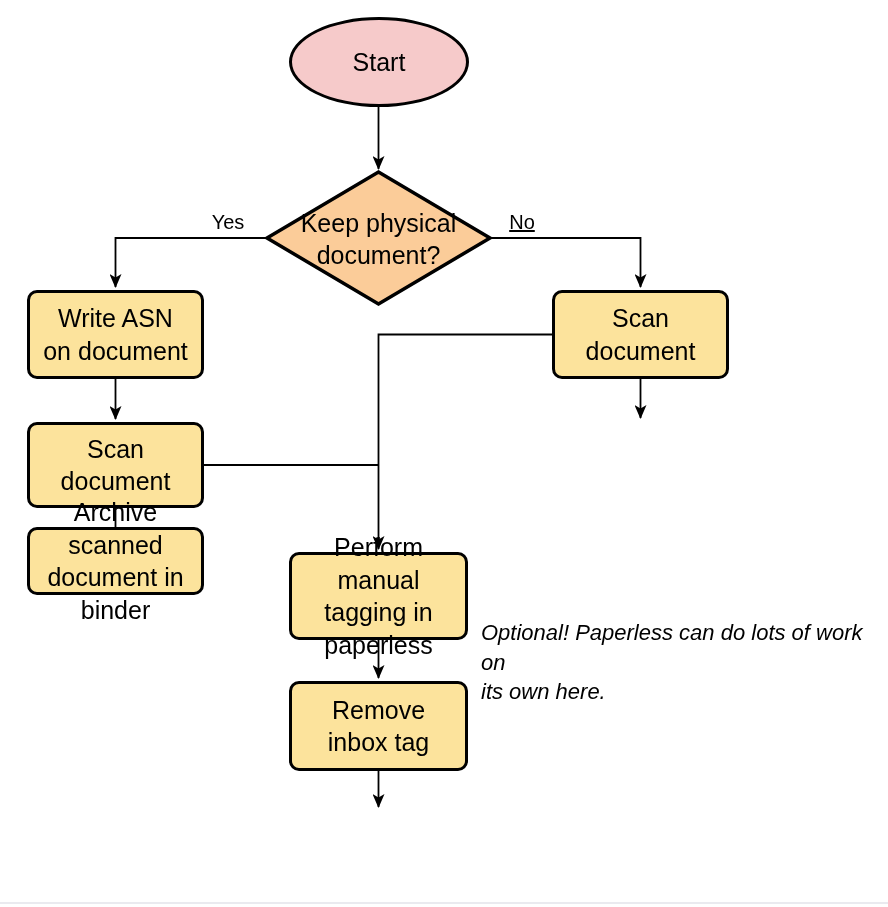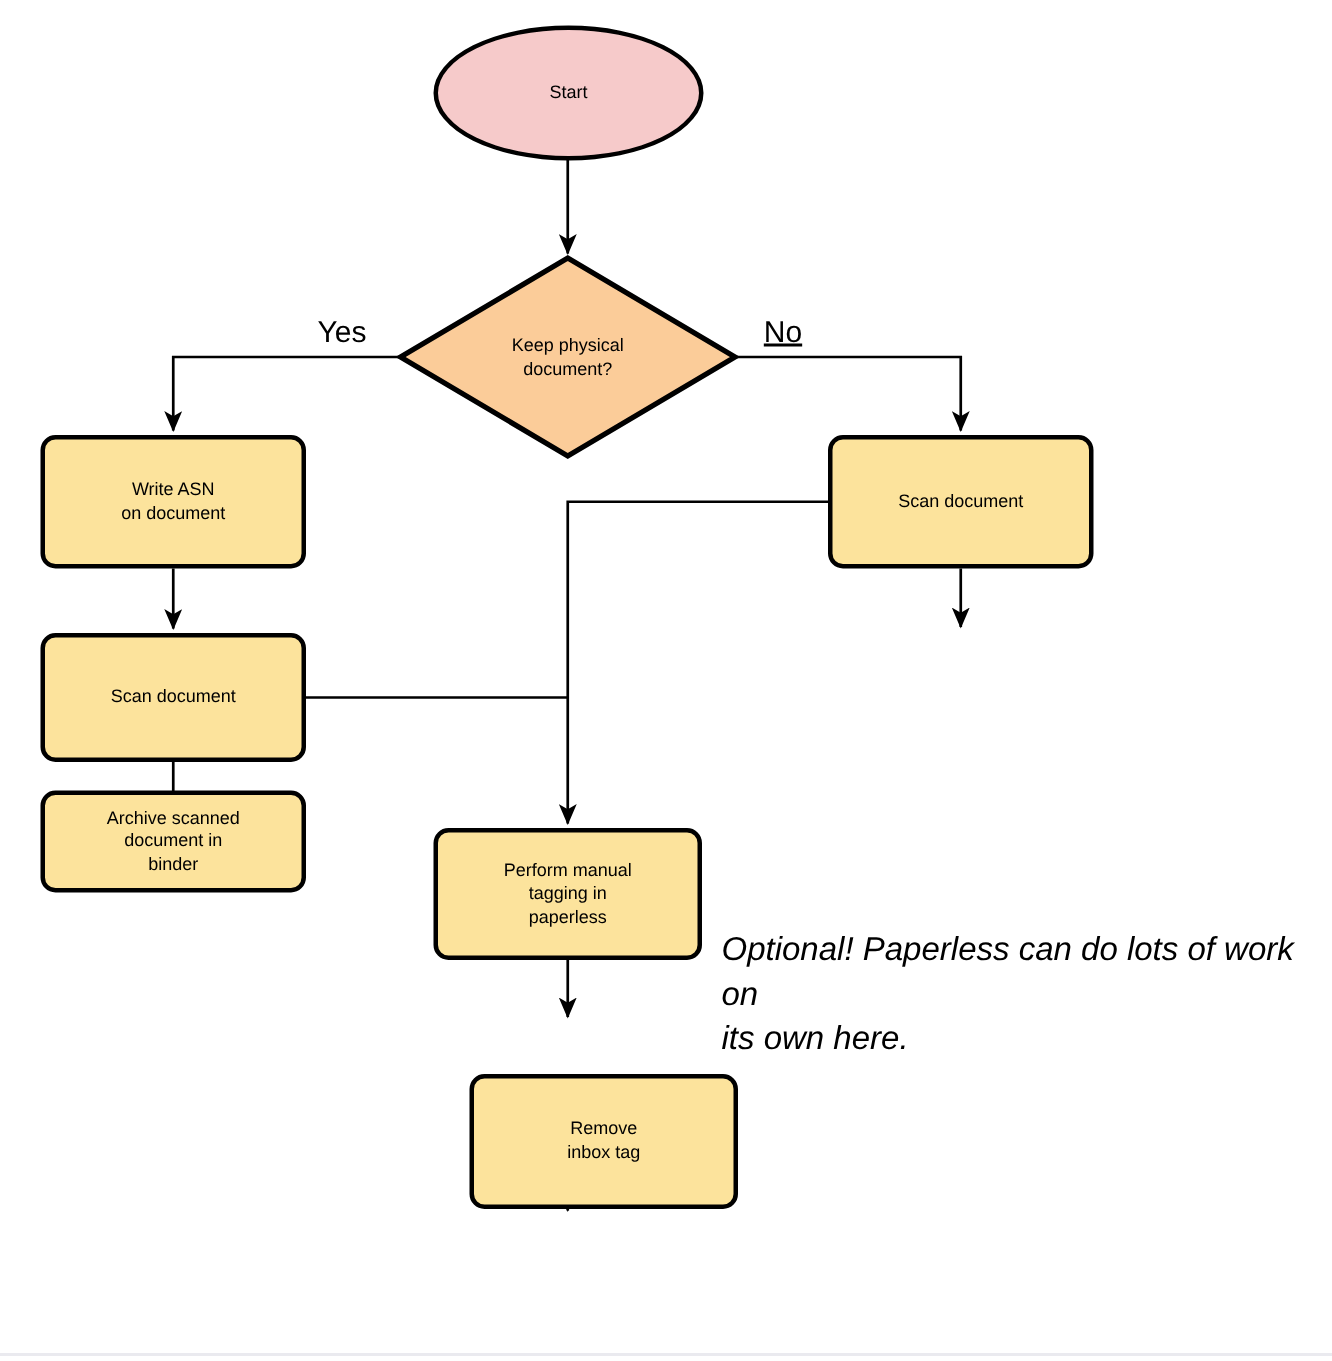--- a/index.html
+++ b/index.html
@@ -22,21 +22,21 @@
     width: 888px;
     height: 907px;
   }
   .node {
     position: absolute;
     box-sizing: border-box;
     display: flex;
     align-items: center;
     justify-content: center;
     text-align: center;
-    font-size: 12px;
+    font-size: 25px;
     line-height: 1.3;
     white-space: pre-line;
     color: var(--c-stroke, #000);
   }
   .process {
     background: var(--c-process, #fce39c);
     border: 3.5px solid var(--c-stroke, #000);
     border-radius: 10px;
   }
   .terminal {
@@ -146,21 +146,21 @@
     <span>Scan document</span>
   </div>
 
 
   <div class="node process" style="left:289px; top:552px; width:179px; height:88px;">
     <span>Perform manual
 tagging in
 paperless</span>
   </div>
 
-  <div class="node process" style="left:289px; top:716px; width:179px; height:90px;margin-left:24px;">
+  <div class="node process" style="left:289px; top:681px; width:179px; height:90px;">
     <span>Remove
 inbox tag</span>
   </div>
 
 
   <div class="annotation">
     <span>Optional! Paperless can do lots of work on
 its own here.</span>
   </div>
 

